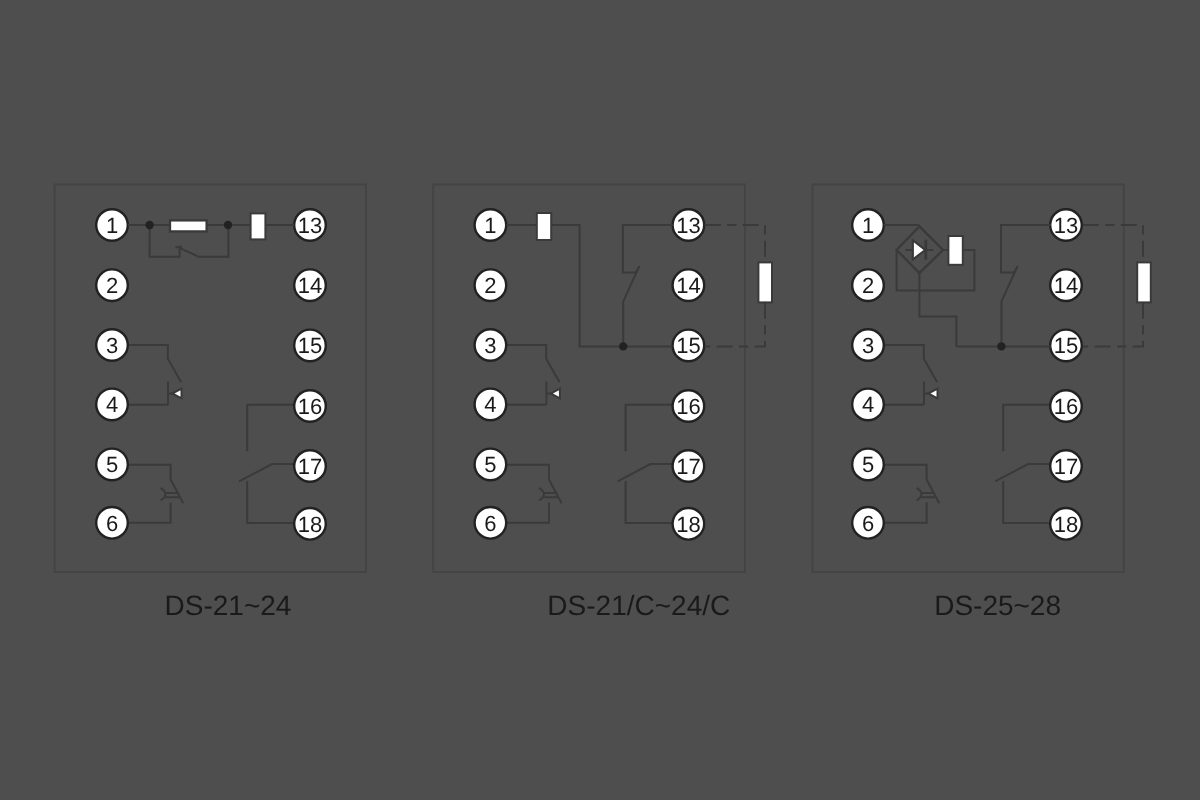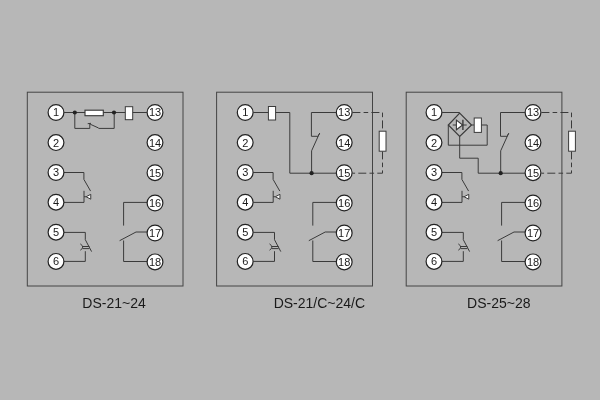--- a/index.html
+++ b/index.html
@@ -1,16 +1,16 @@
 <!DOCTYPE html>
 <html><head>
 <meta charset="utf-8">
 <style>
 html,body{margin:0;padding:0;background:#ffffff;}
-.wrap{width:600px;height:400px;position:relative;background:#fca5a5;overflow:hidden;filter:grayscale(1);}
+.wrap{width:600px;height:400px;position:relative;background:#1d4ed8;overflow:hidden;filter:grayscale(1);}
 svg{position:absolute;left:0;top:0;}
 text{font-family:"Liberation Sans",sans-serif;fill:#1a1a1a;}
 </style>
 </head>
 <body>
 <div class="wrap">
 <svg width="600" height="400" viewBox="0 0 600 400">
 <defs>
 <g id="colset" stroke="#3a3a3a" stroke-width="1" fill="none">
 

